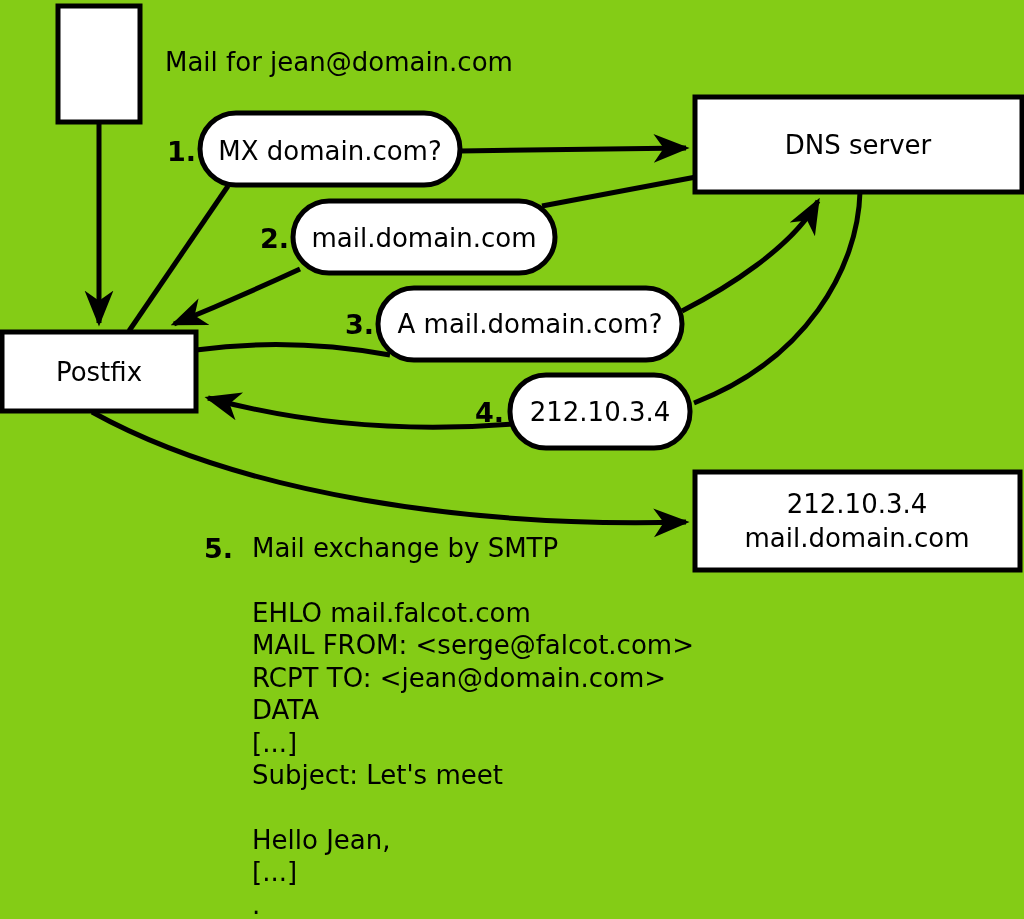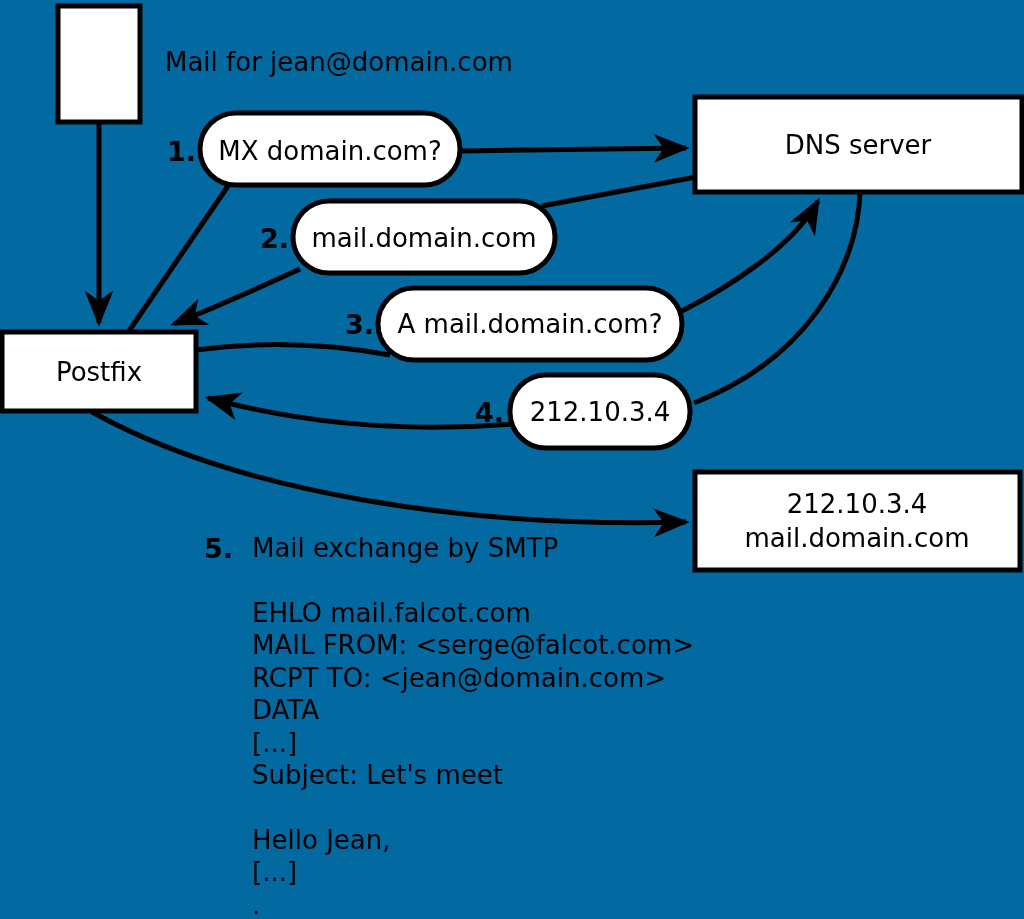--- a/index.html
+++ b/index.html
@@ -4,21 +4,21 @@
 <style>
   html, body {
     margin: 0;
     padding: 0;
     background: #ffffff;
   }
   .stage {
     position: relative;
     width: 1024px;
     height: 919px;
-    background: #0369a1;
+    background: #84cc16;
     overflow: hidden;
   }
   svg text {
     font-family: "DejaVu Sans", "Liberation Sans", sans-serif;
     font-size: 26px;
     fill: #000000;
   }
   svg text.num {
     font-weight: bold;
     font-size: 27px;

